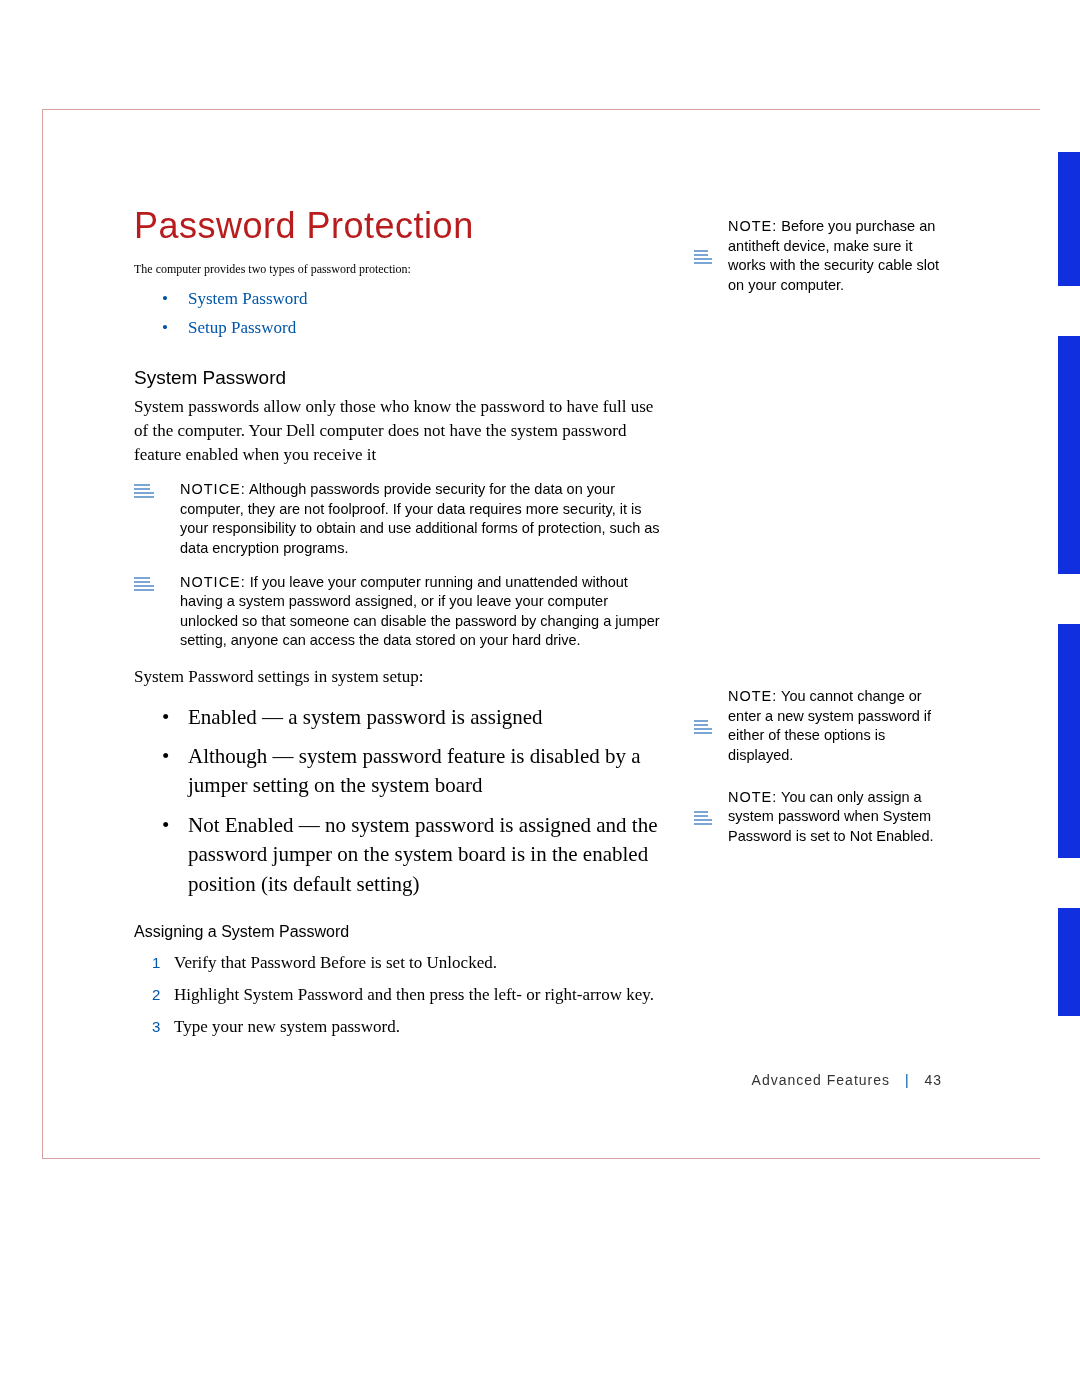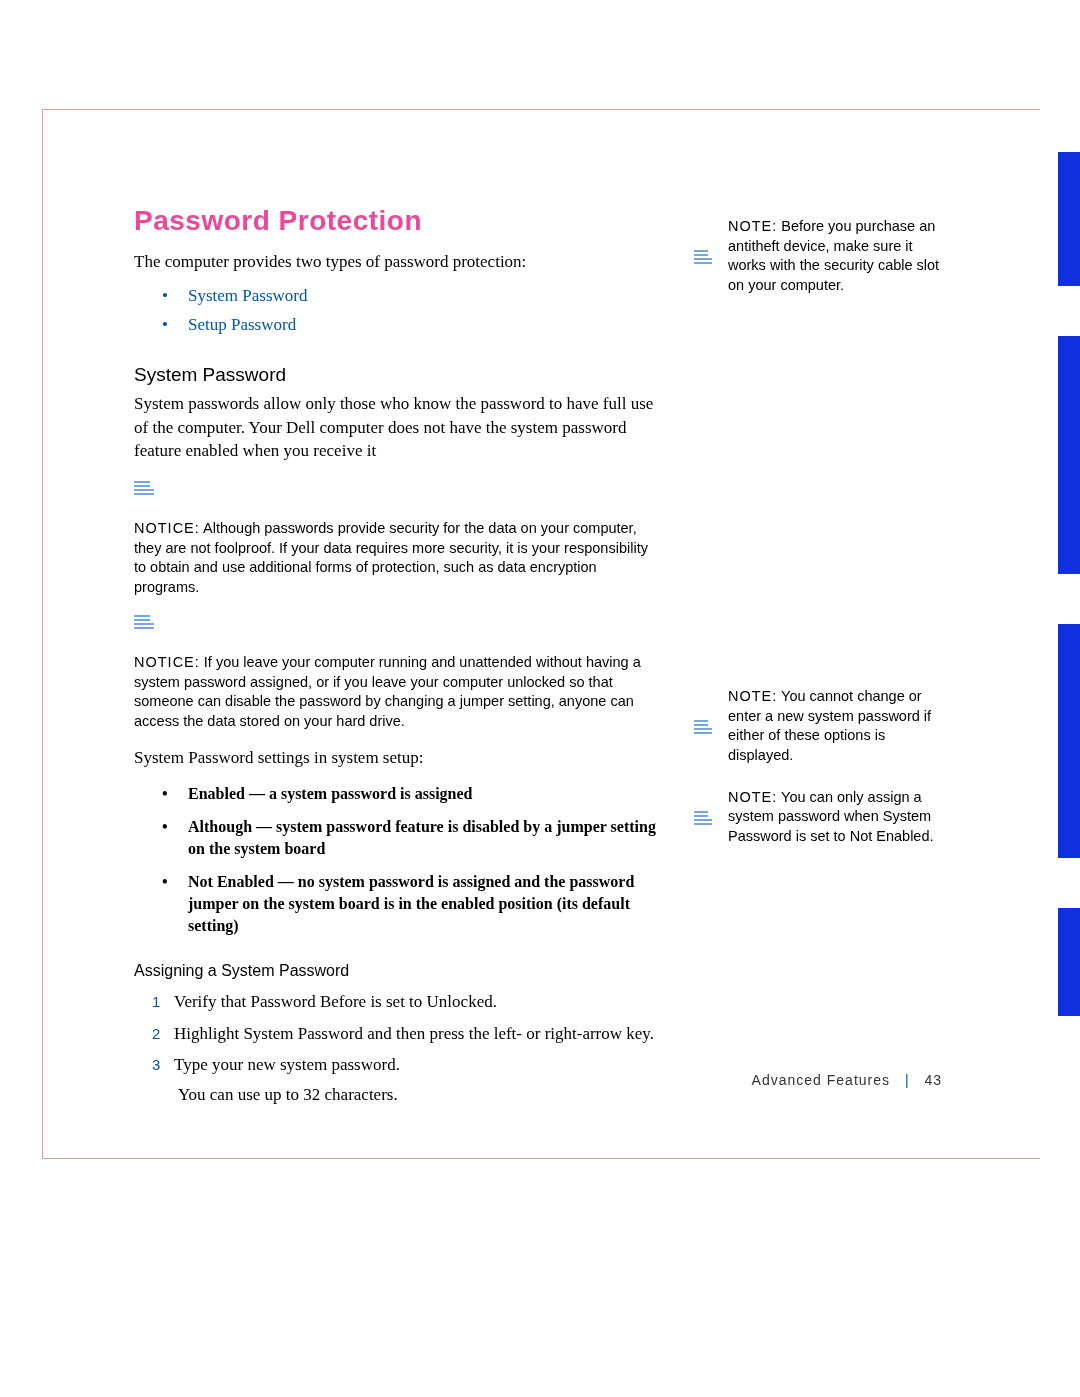--- a/index.html
+++ b/index.html
@@ -31,29 +31,29 @@
     float: left;
   }
   .side-col {
     width: 260px;
     float: right;
     font-family: Arial, Helvetica, sans-serif;
     font-size: 14.5px;
     line-height: 1.35;
   }
   h1.page-title {
-    color: #ec4899;
-    font-family: Arial, Helvetica, sans-serif;
-    font-weight: 700;
-    font-size: 28px;
+    color: #b91c1c;
+    font-family: Arial, Helvetica, sans-serif;
+    font-weight: 400;
+    font-size: 36px;
     letter-spacing: 0.5px;
     margin-bottom: 14px;
   }
   .intro {
-    font-size: 17px;
+    font-size: 12px;
     line-height: 1.35;
     margin-bottom: 8px;
   }
   .link-list {
     list-style: none;
     margin: 6px 0 24px 28px;
   }
   .link-list li {
     font-size: 17px;
     line-height: 1.7;
@@ -73,45 +73,43 @@
   }
   .body-para {
     font-size: 17px;
     line-height: 1.4;
     margin-bottom: 14px;
   }
   .notice-block {
     display: flex;
     align-items: flex-start;
     margin: 10px 0 14px 0;
-    flex-direction: column;
   }
   .notice-icon {
     flex: 0 0 40px;
     margin-right: 6px;
     margin-top: 2px;
   }
   .notice-icon svg { display: block; }
   .notice-text {
     font-family: Arial, Helvetica, sans-serif;
     font-size: 14.5px;
     line-height: 1.35;
   }
   .notice-text .lead { letter-spacing: 1px; }
   .bullet-list {
     list-style: none;
     margin: 6px 0 24px 28px;
   }
   .bullet-list li {
-    font-size: 16px;
+    font-size: 21px;
     line-height: 1.4;
     margin-bottom: 10px;
     text-indent: -26px;
     padding-left: 26px;
-    font-weight: bold;
   }
   .bullet-list li::before {
     content: "•";
     display: inline-block;
     width: 26px;
     text-indent: 0;
   }
   h3.subheading {
     font-family: Liberation Sans, sans-serif;
     font-weight: 400;
@@ -230,21 +228,20 @@
 
     <ol class="num-list">
       <li>
         <span class="num">1</span><span>Verify that Password Before is set to Unlocked.</span>
       </li>
       <li>
         <span class="num">2</span><span>Highlight System Password and then press the left- or right-arrow key.</span>
       </li>
       <li>
         <span class="num">3</span><span>Type your new system password.</span>
-        <span class="followup">You can use up to 32 characters.</span>
       </li>
     </ol>
   </div>
 
   <div class="side-col">
     <div class="side-note" style="margin-top:12px;">
       <div class="notice-icon">
         <svg width="24" height="18" viewBox="0 0 24 18">
           <rect x="0" y="2" width="14" height="2" fill="#7aa6d6"></rect>
           <rect x="0" y="6" width="14" height="2" fill="#7aa6d6"></rect>

